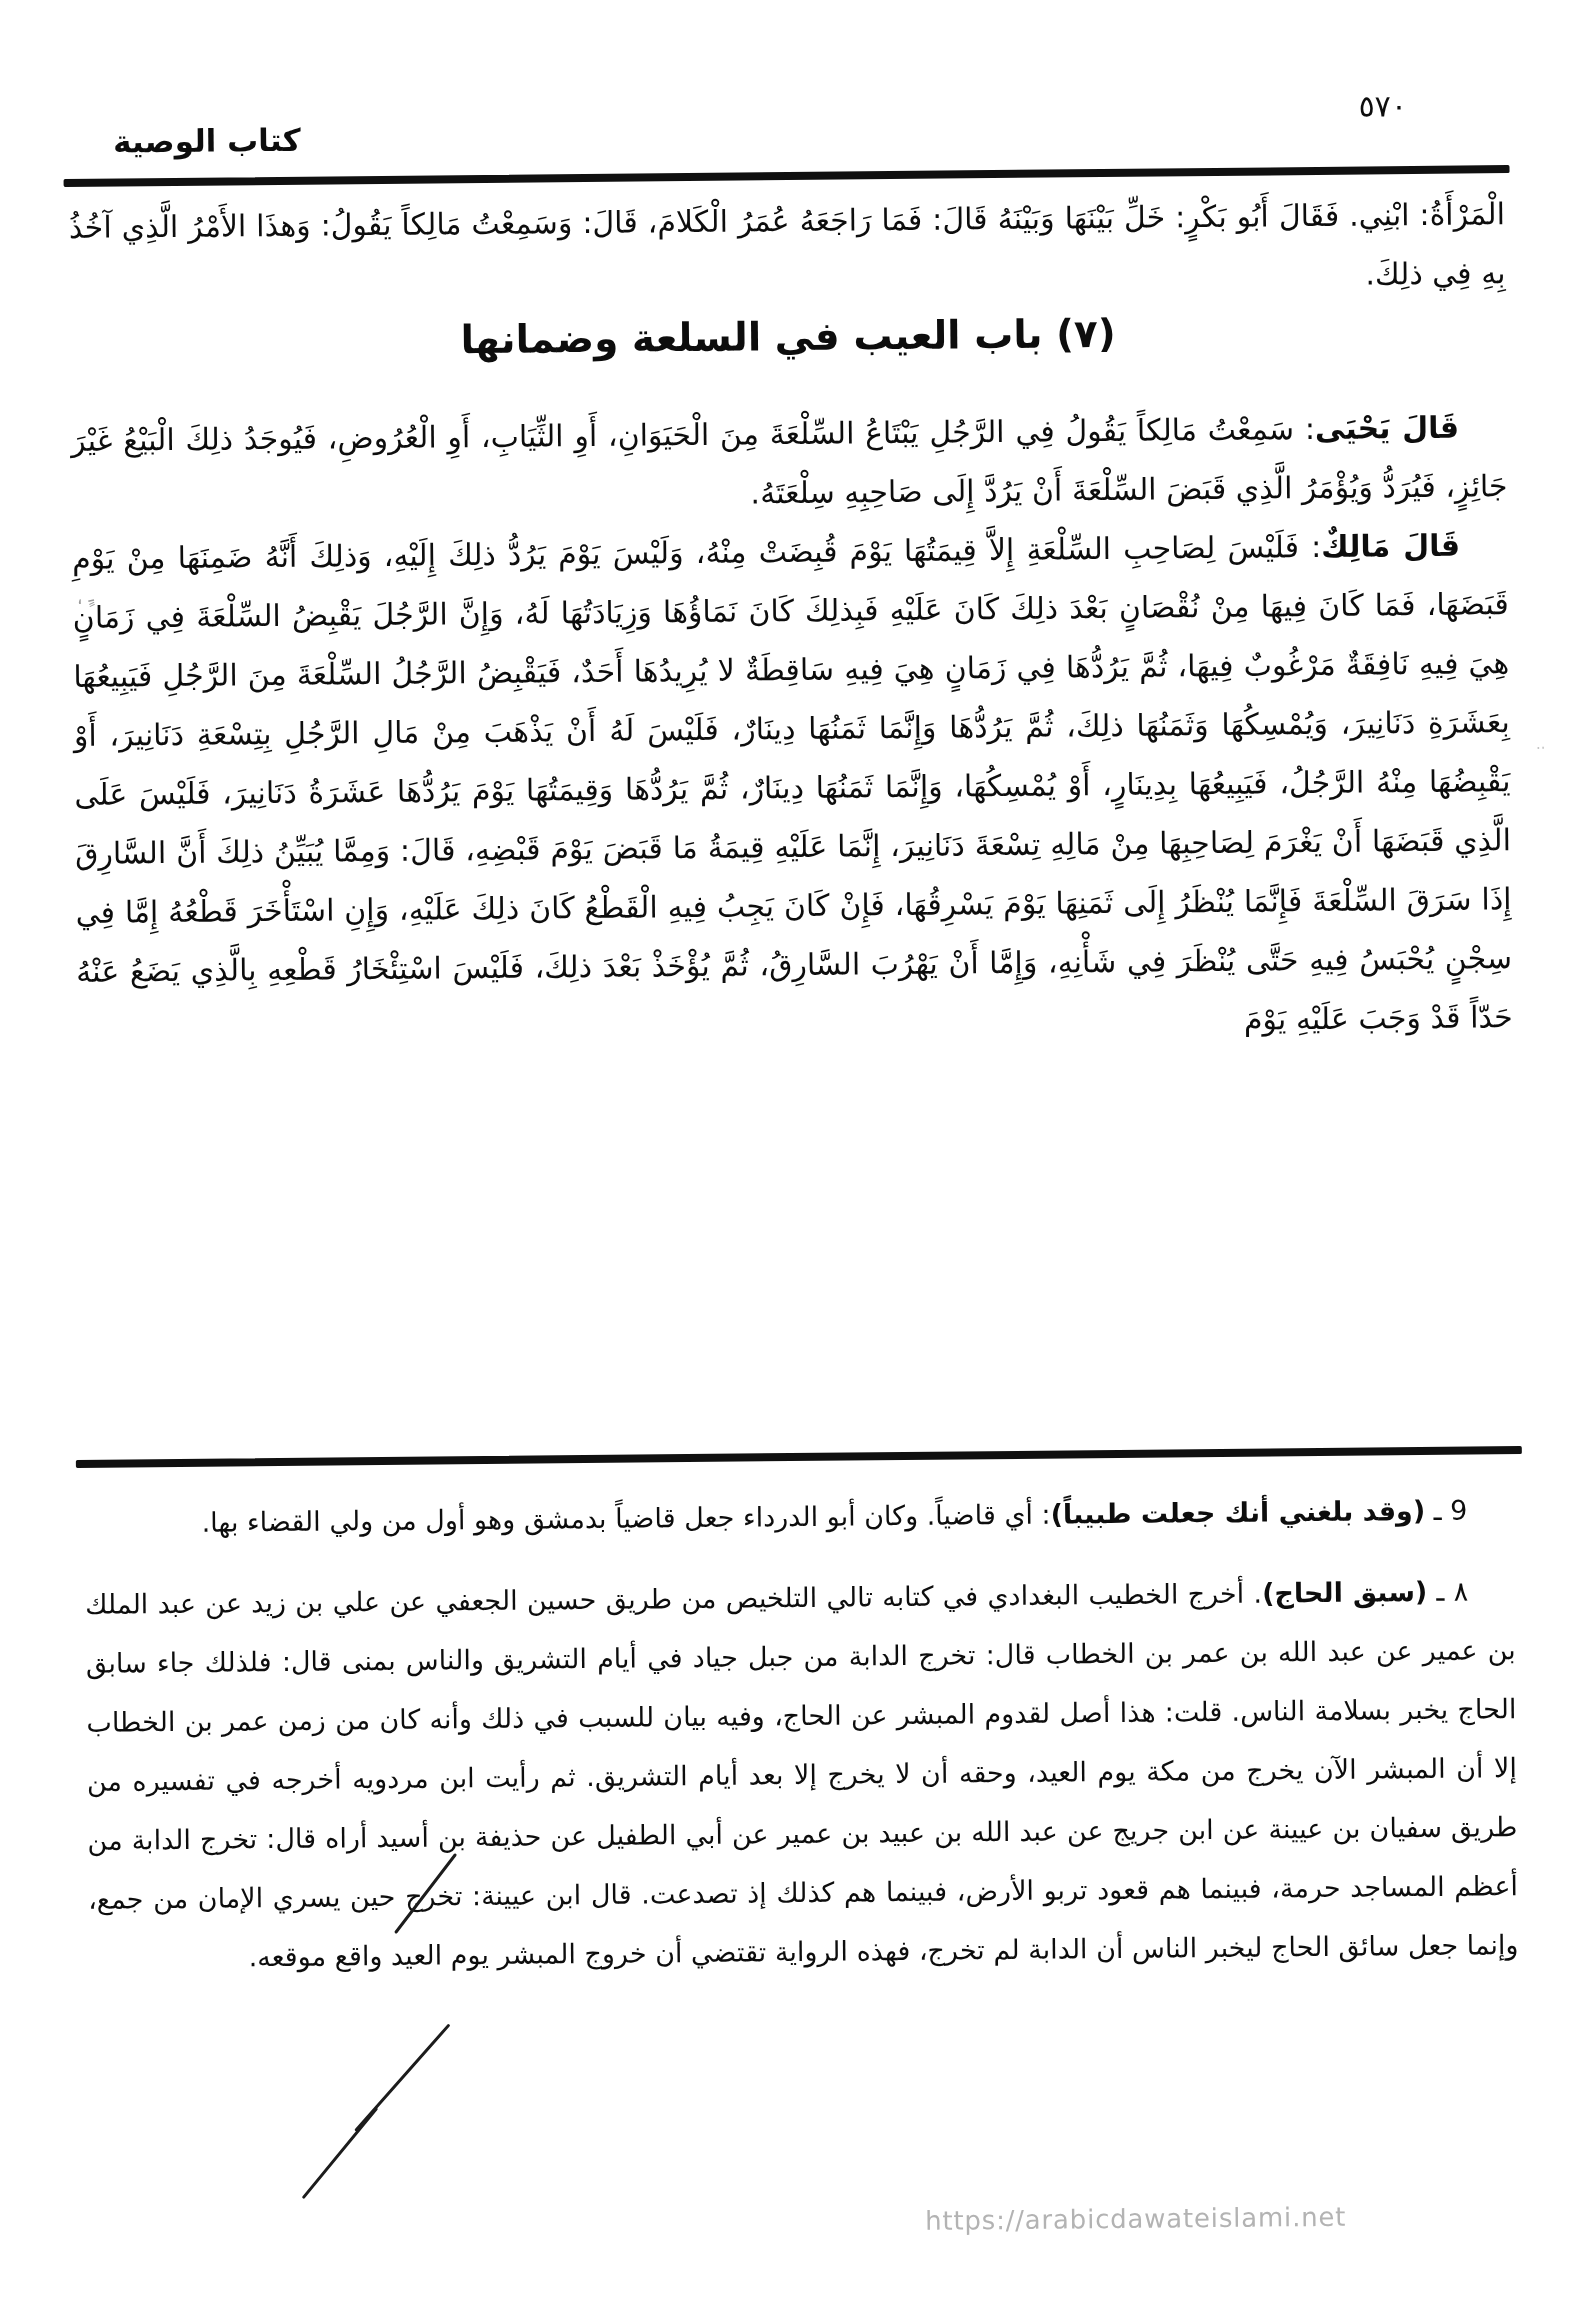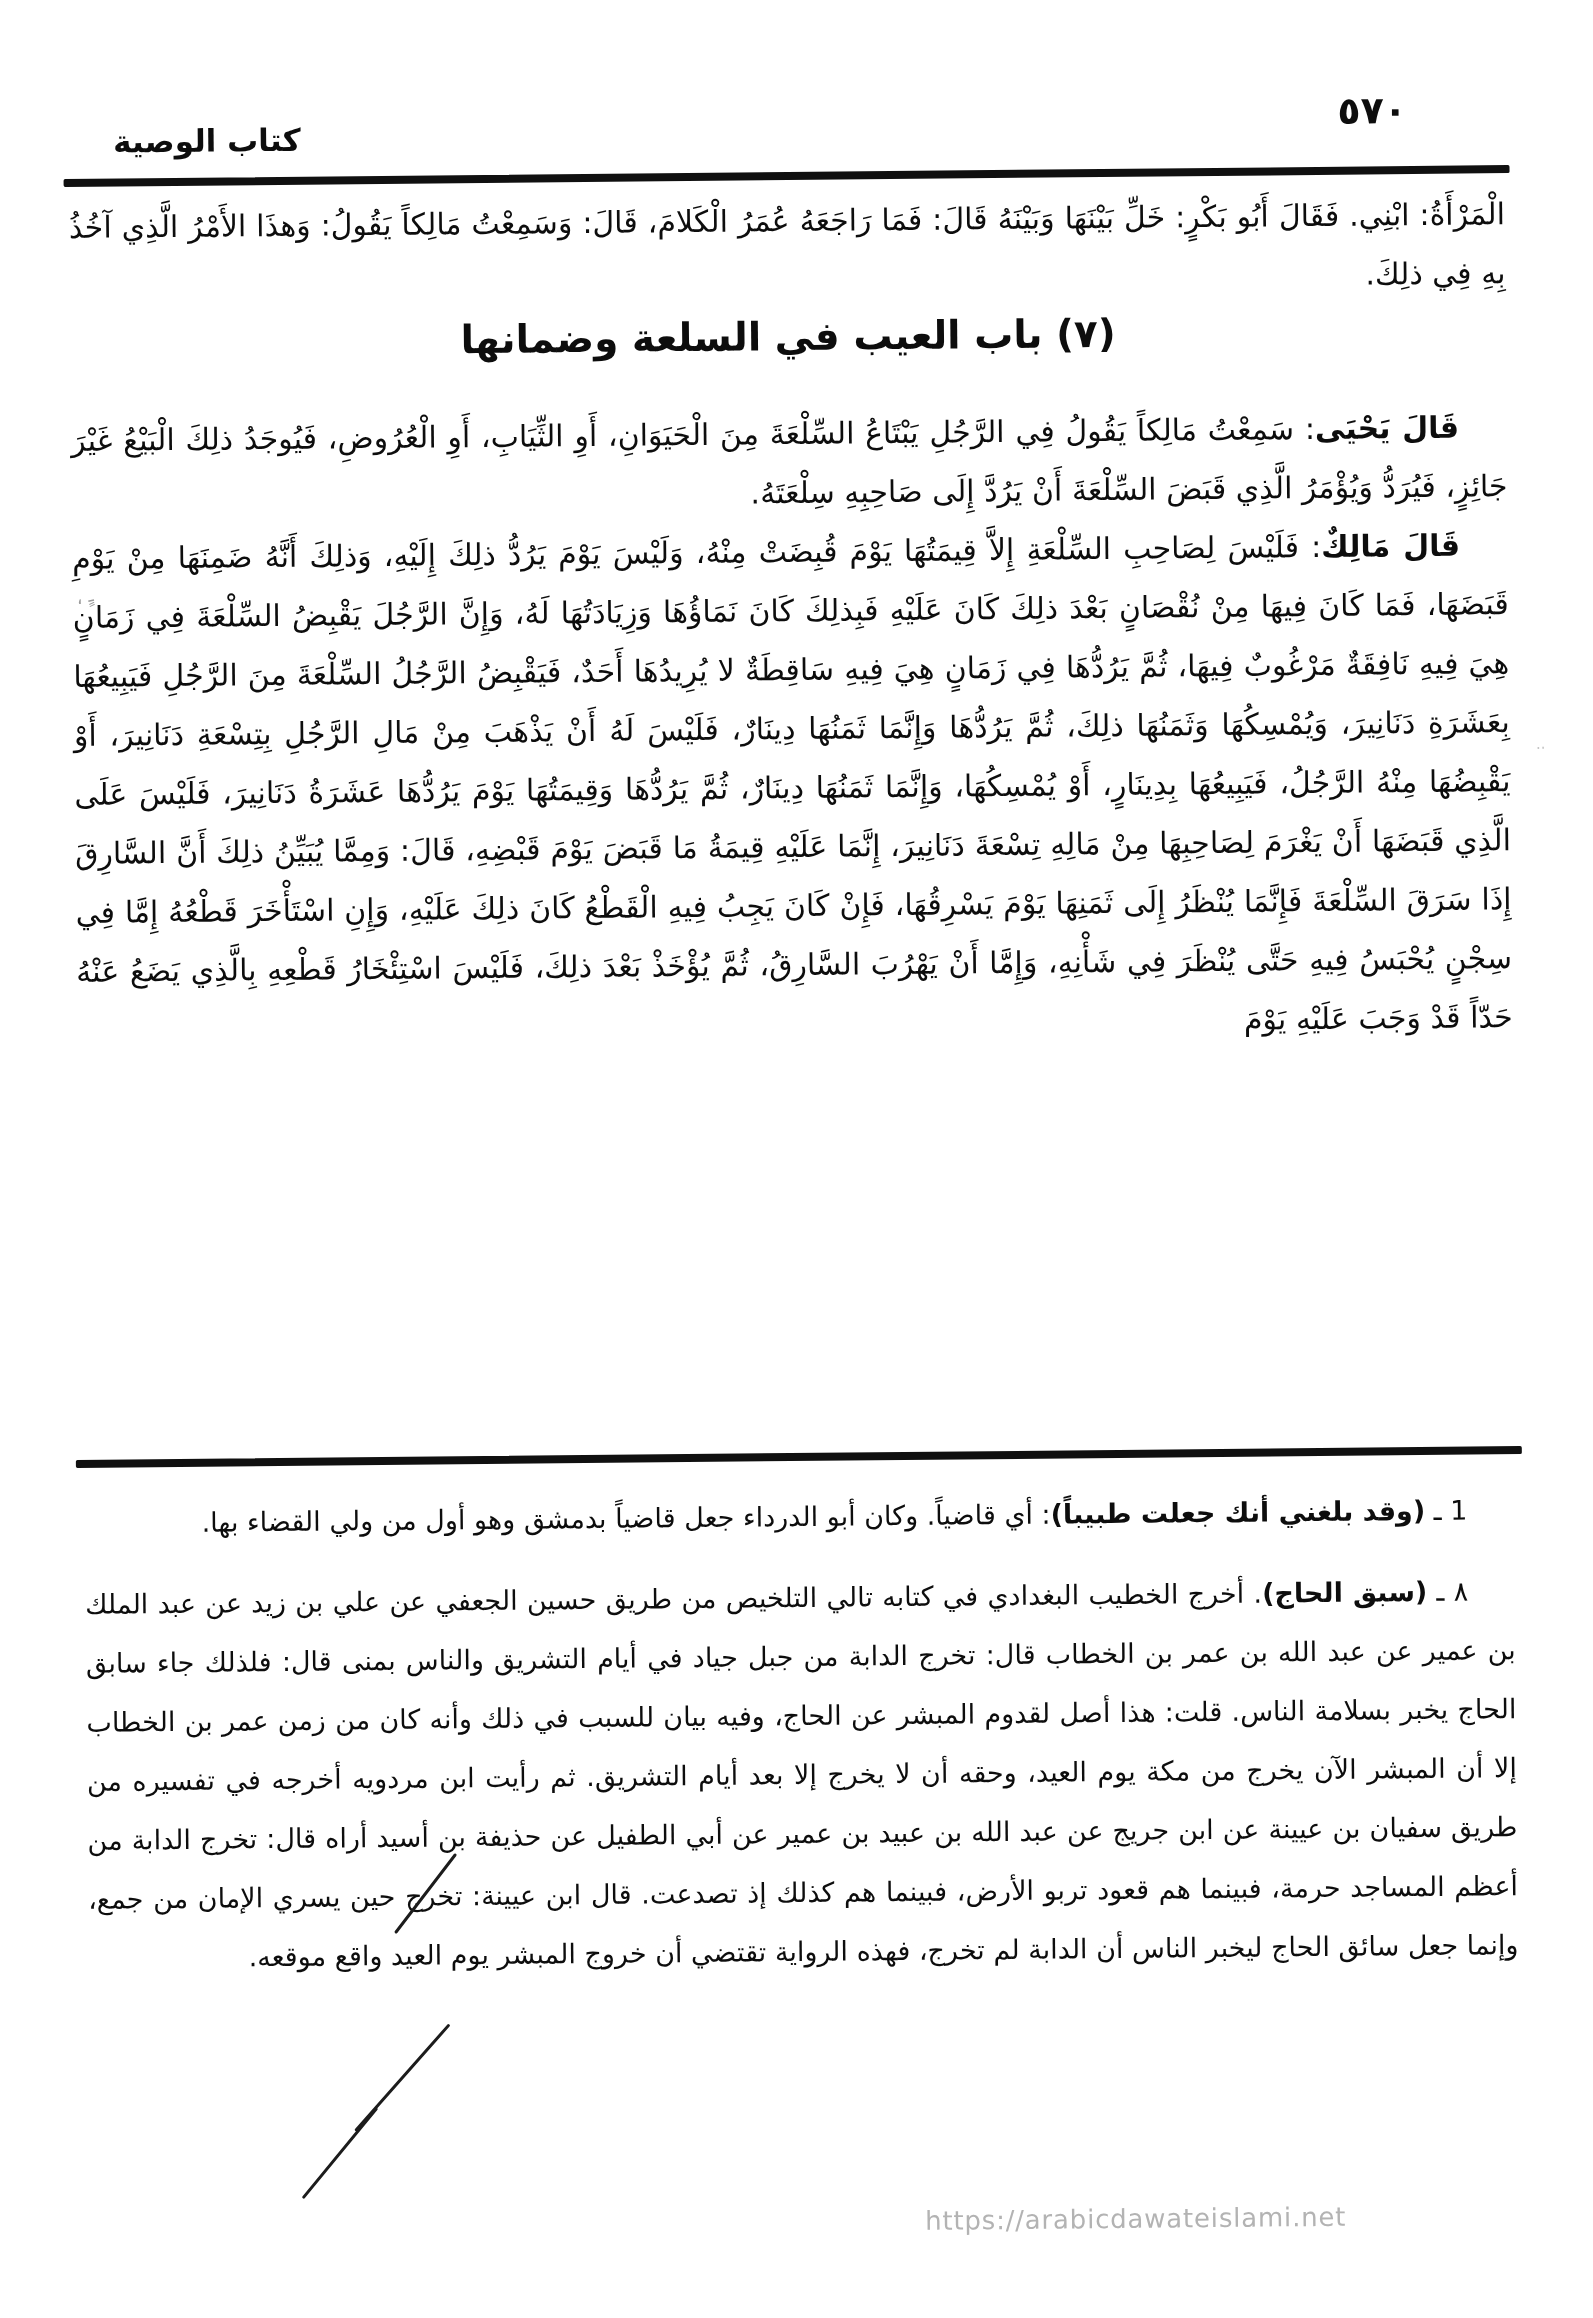--- a/index.html
+++ b/index.html
@@ -13,21 +13,21 @@
     direction:rtl;
   }
   .skew{
     position:absolute;inset:0;
     transform:rotate(-0.55deg);
     transform-origin:50% 50%;
   }
   
   .page-number{
     position:absolute;top:94px;right:176px;
-    font-size:38px;font-weight:bold;letter-spacing:3.3px;
+    font-size:30px;font-weight:normal;letter-spacing:3.3px;
   }
   .book-title{
     position:absolute;top:117px;left:124px;
     font-size:31px;font-weight:bold;
   }
   .header-rule{
     position:absolute;top:172px;left:74px;right:74px;height:7.5px;
     background:#101010;border-radius:1.7px;
   }
   
@@ -87,21 +87,21 @@
       <h2 class="chapter">(٧) باب العيب في السلعة وضمانها</h2>
 
       <p class="p2 indent"><span class="lead">قَالَ يَحْيَى</span><span>: سَمِعْتُ مَالِكاً يَقُولُ فِي الرَّجُلِ يَبْتَاعُ السِّلْعَةَ مِنَ الْحَيَوَانِ، أَوِ الثِّيَابِ، أَوِ الْعُرُوضِ، فَيُوجَدُ ذلِكَ الْبَيْعُ غَيْرَ جَائِزٍ، فَيُرَدُّ وَيُؤْمَرُ الَّذِي قَبَضَ السِّلْعَةَ أَنْ يَرُدَّ إِلَى صَاحِبِهِ سِلْعَتَهُ.</span></p>
 
       <p class="p3 indent"><span class="lead">قَالَ مَالِكٌ</span><span>: فَلَيْسَ لِصَاحِبِ السِّلْعَةِ إِلاَّ قِيمَتُهَا يَوْمَ قُبِضَتْ مِنْهُ، وَلَيْسَ يَوْمَ يَرُدُّ ذلِكَ إِلَيْهِ، وَذلِكَ أَنَّهُ ضَمِنَهَا مِنْ يَوْمِ قَبَضَهَا، فَمَا كَانَ فِيهَا مِنْ نُقْصَانٍ بَعْدَ ذلِكَ كَانَ عَلَيْهِ فَبِذلِكَ كَانَ نَمَاؤُهَا وَزِيَادَتُهَا لَهُ، وَإِنَّ الرَّجُلَ يَقْبِضُ السِّلْعَةَ فِي زَمَانٍ هِيَ فِيهِ نَافِقَةٌ مَرْغُوبٌ فِيهَا، ثُمَّ يَرُدُّهَا فِي زَمَانٍ هِيَ فِيهِ سَاقِطَةٌ لا يُرِيدُهَا أَحَدٌ، فَيَقْبِضُ الرَّجُلُ السِّلْعَةَ مِنَ الرَّجُلِ فَيَبِيعُهَا بِعَشَرَةِ دَنَانِيرَ، وَيُمْسِكُهَا وَثَمَنُهَا ذلِكَ، ثُمَّ يَرُدُّهَا وَإِنَّمَا ثَمَنُهَا دِينَارٌ، فَلَيْسَ لَهُ أَنْ يَذْهَبَ مِنْ مَالِ الرَّجُلِ بِتِسْعَةِ دَنَانِيرَ، أَوْ يَقْبِضُهَا مِنْهُ الرَّجُلُ، فَيَبِيعُهَا بِدِينَارٍ، أَوْ يُمْسِكُهَا، وَإِنَّمَا ثَمَنُهَا دِينَارٌ، ثُمَّ يَرُدُّهَا وَقِيمَتُهَا يَوْمَ يَرُدُّهَا عَشَرَةُ دَنَانِيرَ، فَلَيْسَ عَلَى الَّذِي قَبَضَهَا أَنْ يَغْرَمَ لِصَاحِبِهَا مِنْ مَالِهِ تِسْعَةَ دَنَانِيرَ، إِنَّمَا عَلَيْهِ قِيمَةُ مَا قَبَضَ يَوْمَ قَبْضِهِ، قَالَ: وَمِمَّا يُبَيِّنُ ذلِكَ أَنَّ السَّارِقَ إِذَا سَرَقَ السِّلْعَةَ فَإِنَّمَا يُنْظَرُ إِلَى ثَمَنِهَا يَوْمَ يَسْرِقُهَا، فَإِنْ كَانَ يَجِبُ فِيهِ الْقَطْعُ كَانَ ذلِكَ عَلَيْهِ، وَإِنِ اسْتَأْخَرَ قَطْعُهُ إِمَّا فِي سِجْنٍ يُحْبَسُ فِيهِ حَتَّى يُنْظَرَ فِي شَأْنِهِ، وَإِمَّا أَنْ يَهْرُبَ السَّارِقُ، ثُمَّ يُؤْخَذْ بَعْدَ ذلِكَ، فَلَيْسَ اسْتِئْخَارُ قَطْعِهِ بِالَّذِي يَضَعُ عَنْهُ حَدّاً قَدْ وَجَبَ عَلَيْهِ يَوْمَ</span></p>
     </div>
 
     <div class="foot-rule"></div>
 
     <div class="footnotes">
-      <p><span>1 ـ </span><span class="fn-bold">(وقد بلغني أنك جعلت طبيباً)</span><span>: أي قاضياً. وكان أبو الدرداء جعل قاضياً بدمشق وهو أول من ولي القضاء بها.</span></p>
+      <p><span>9 ـ </span><span class="fn-bold">(وقد بلغني أنك جعلت طبيباً)</span><span>: أي قاضياً. وكان أبو الدرداء جعل قاضياً بدمشق وهو أول من ولي القضاء بها.</span></p>
 
       <p><span>٨ ـ </span><span class="fn-bold">(سبق الحاج)</span><span>. أخرج الخطيب البغدادي في كتابه تالي التلخيص من طريق حسين الجعفي عن علي بن زيد عن عبد الملك بن عمير عن عبد الله بن عمر بن الخطاب قال: تخرج الدابة من جبل جياد في أيام التشريق والناس بمنى قال: فلذلك جاء سابق الحاج يخبر بسلامة الناس. قلت: هذا أصل لقدوم المبشر عن الحاج، وفيه بيان للسبب في ذلك وأنه كان من زمن عمر بن الخطاب إلا أن المبشر الآن يخرج من مكة يوم العيد، وحقه أن لا يخرج إلا بعد أيام التشريق. ثم رأيت ابن مردويه أخرجه في تفسيره من طريق سفيان بن عيينة عن ابن جريج عن عبد الله بن عبيد بن عمير عن أبي الطفيل عن حذيفة بن أسيد أراه قال: تخرج الدابة من أعظم المساجد حرمة، فبينما هم قعود تربو الأرض، فبينما هم كذلك إذ تصدعت. قال ابن عيينة: تخرج حين يسري الإمان من جمع، وإنما جعل سائق الحاج ليخبر الناس أن الدابة لم تخرج، فهذه الرواية تقتضي أن خروج المبشر يوم العيد واقع موقعه.</span></p>
     </div>
 
     <div class="pen pen1"></div>
     <div class="pen pen2"></div>
     <div class="pen pen3"></div>
     <div class="smudge1">ـٍ ،</div>
     <div class="smudge2">..</div>
 

